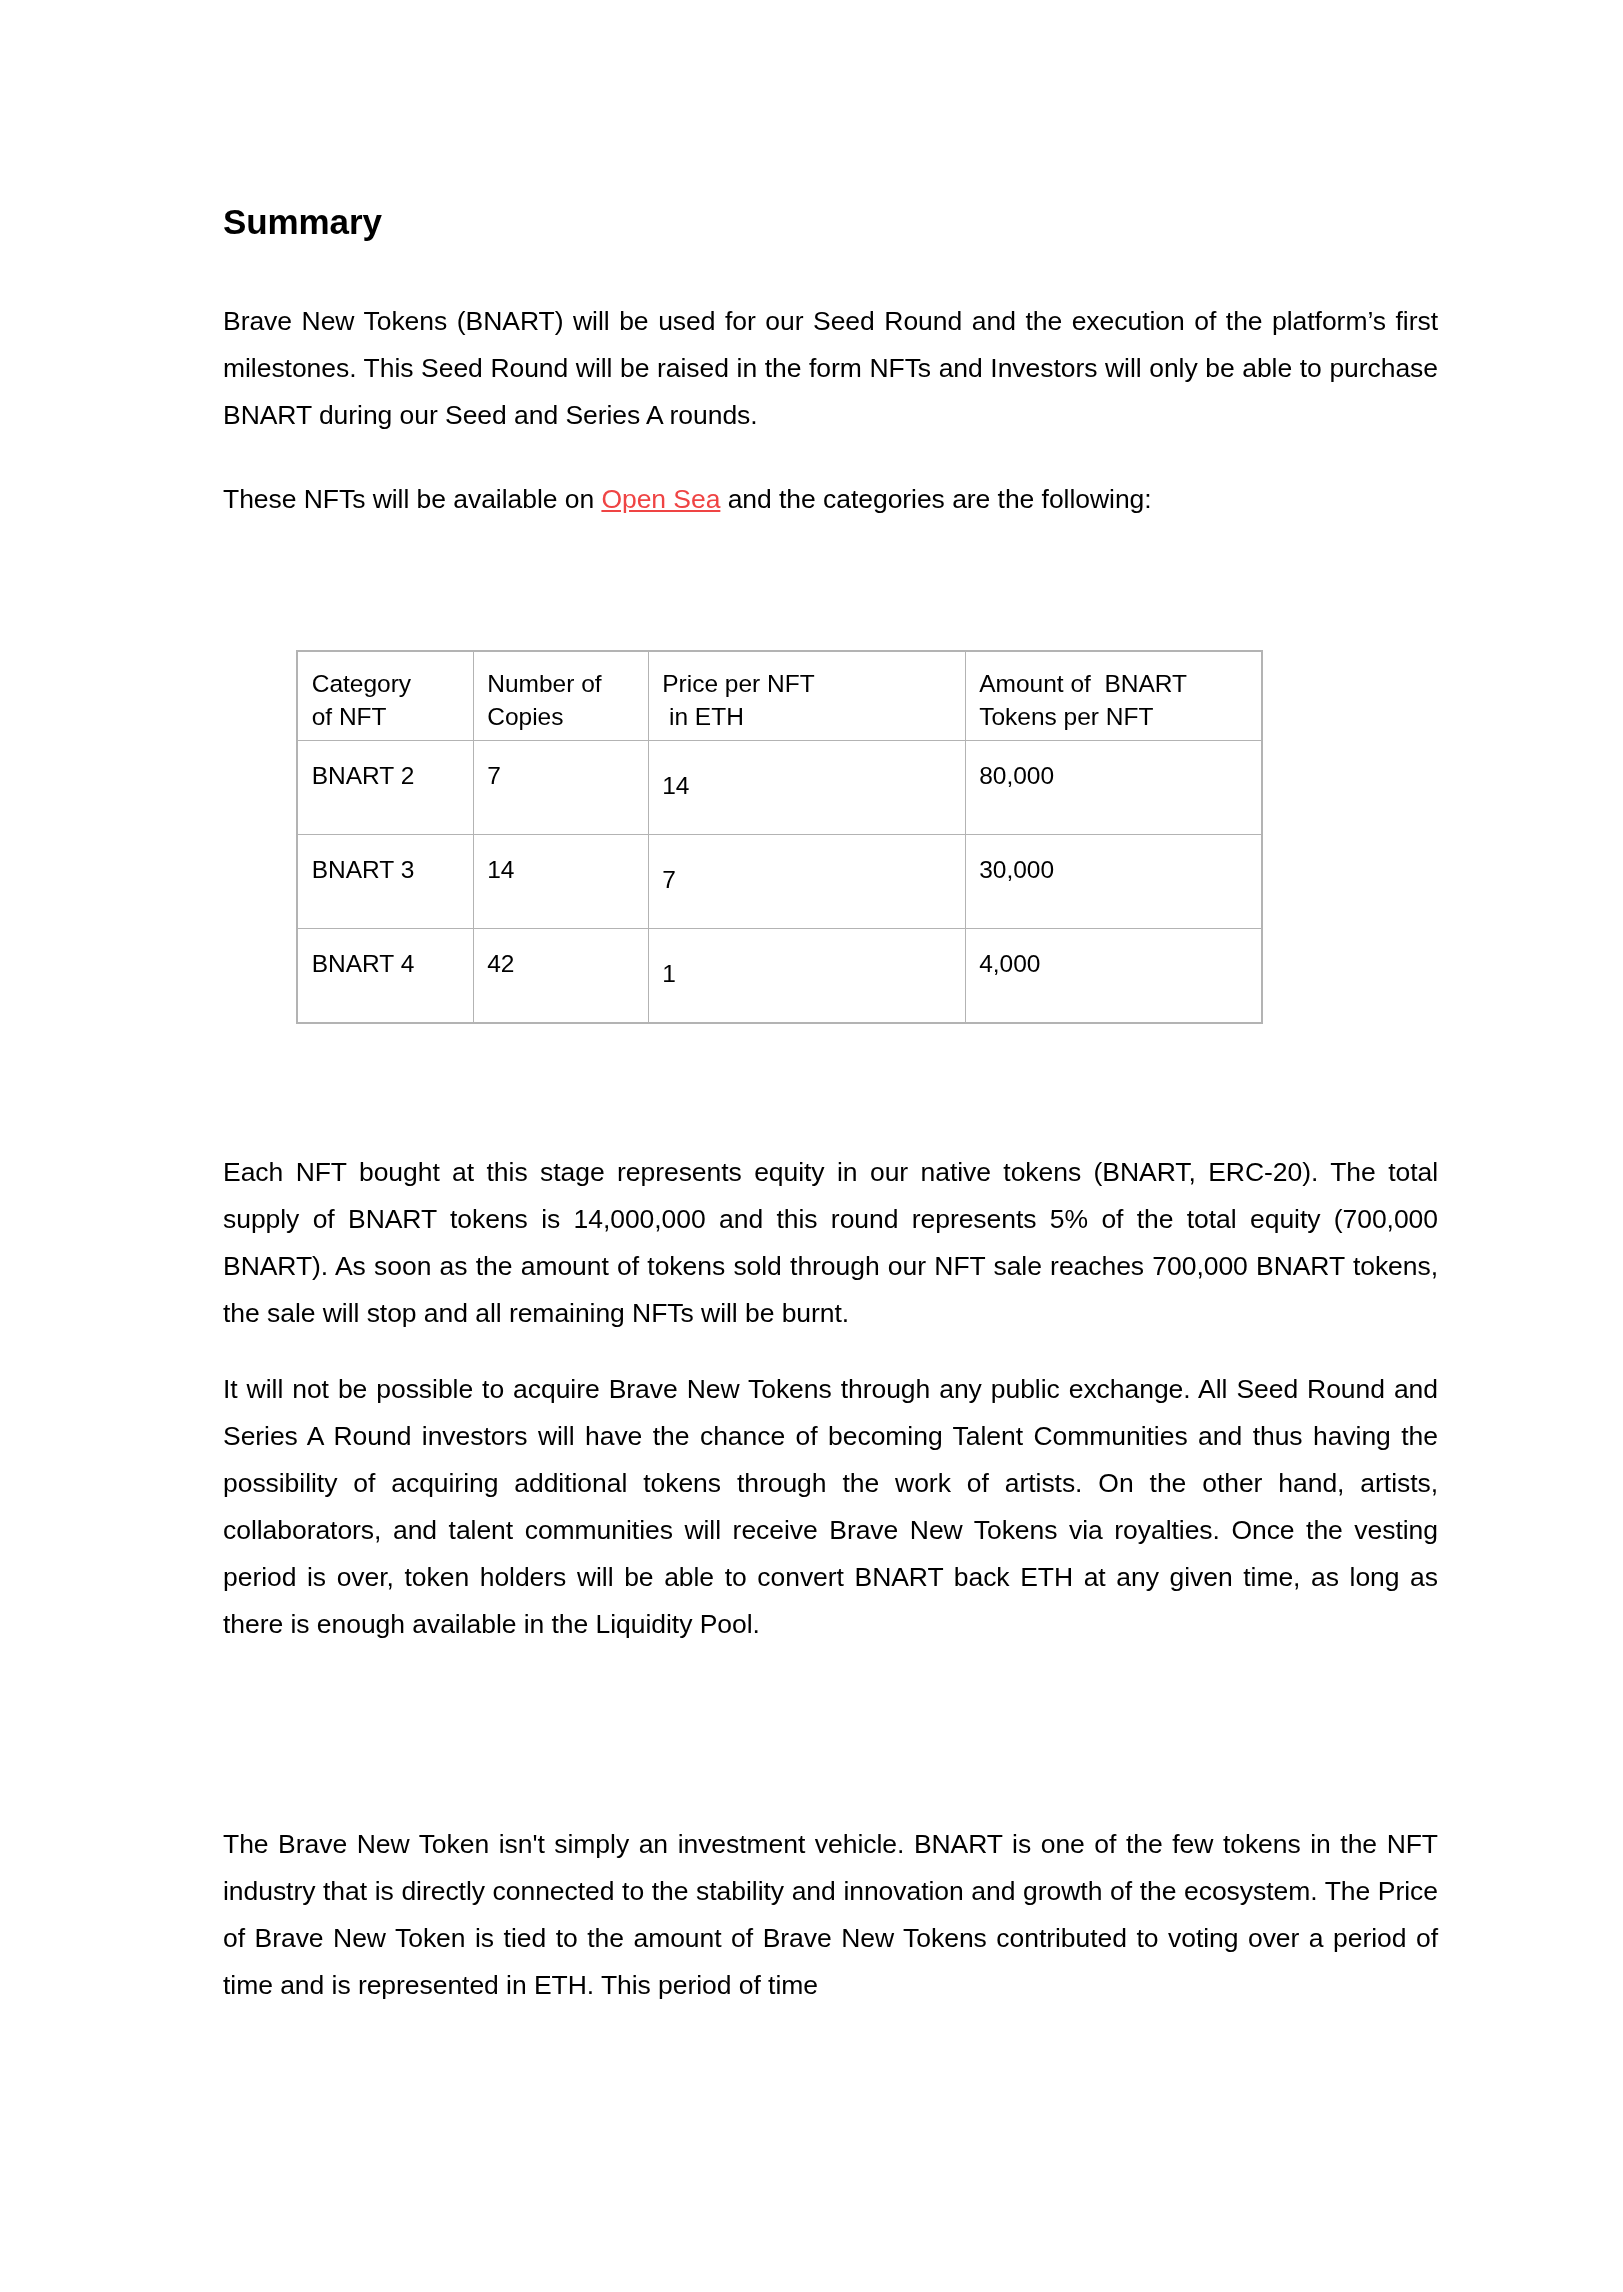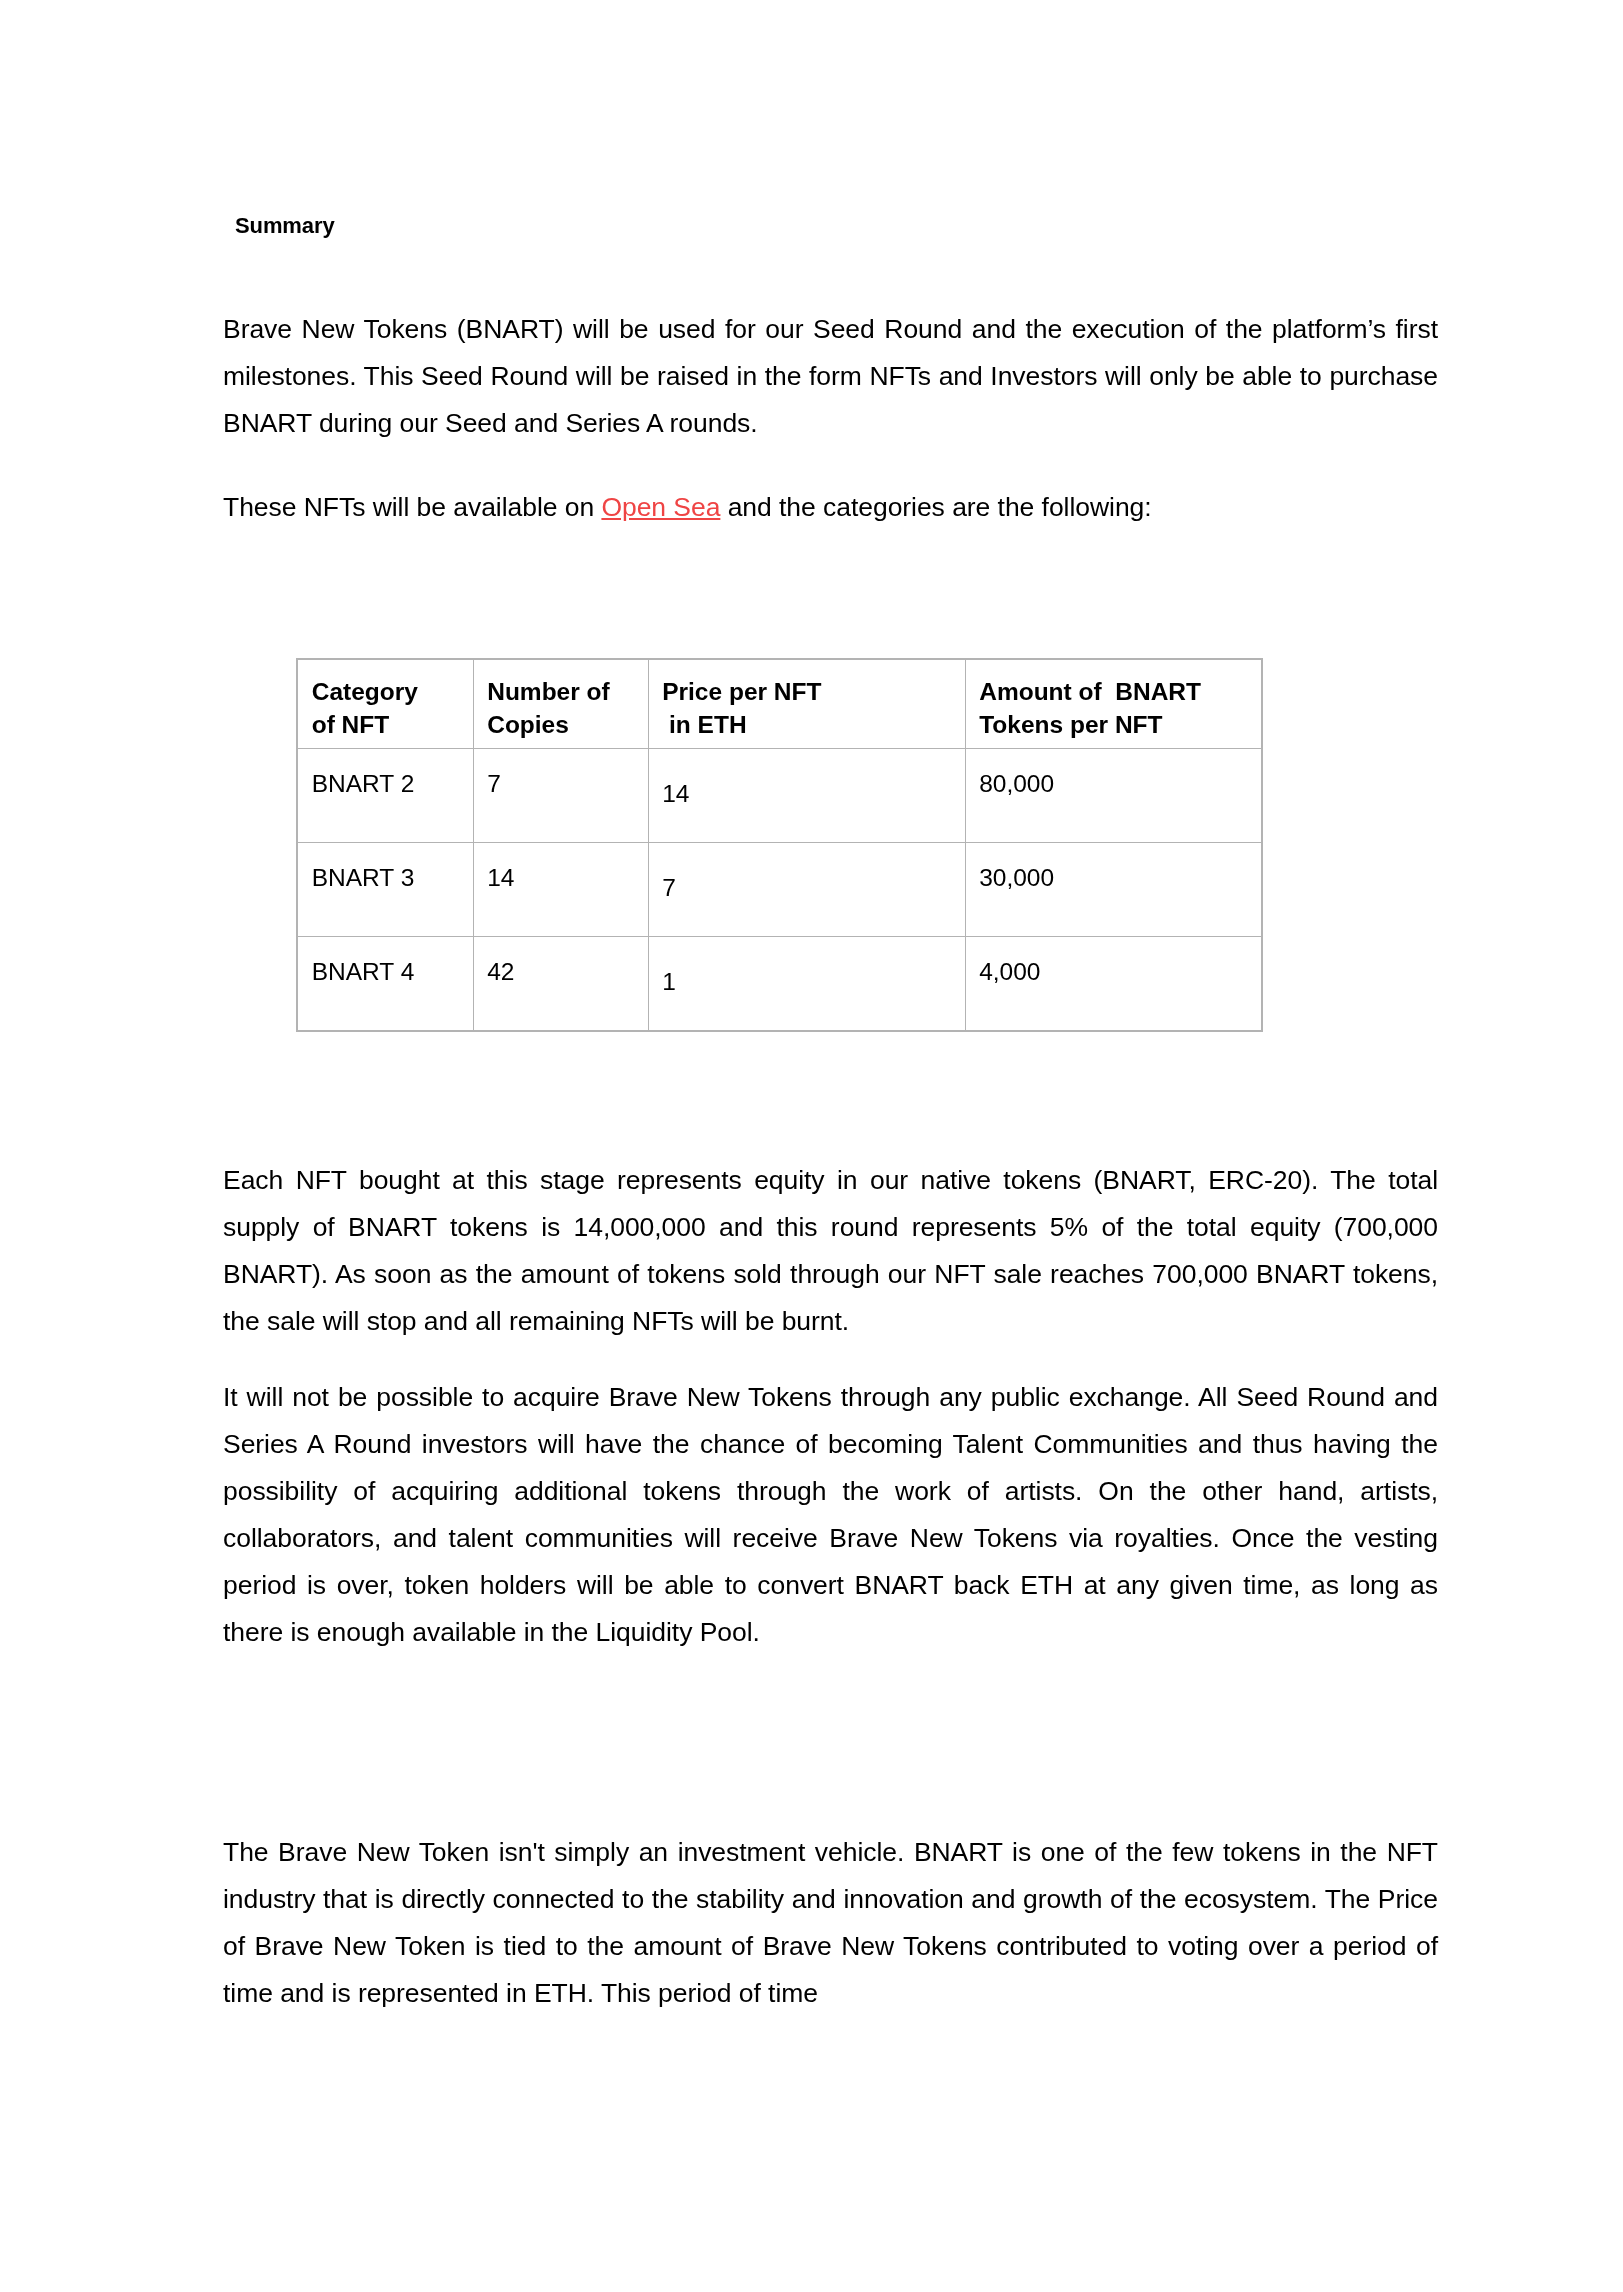--- a/index.html
+++ b/index.html
@@ -23,24 +23,24 @@
     padding: 0;
     overflow: hidden;
   }
   .content {
     position: absolute;
     left: 223px;
     top: 0;
     width: 1215px;
   }
   h2.heading {
-    font-size: 22px;
+    font-size: 35px;
     font-weight: bold;
     line-height: 1.25;
-    margin: 12px;
+    margin: 0;
     letter-spacing: -0.1px;
   }
   p.para {
     font-size: 26.5px;
     line-height: 47px;
     margin: 0;
     text-align: justify;
     text-justify: inter-word;
     letter-spacing: -0.05px;
   }
@@ -74,21 +74,21 @@
   table.nft-table col.c4 { width: 297px; }
 
   table.nft-table td {
     border: 1px solid #b3b3b3;
     padding: 0;
     vertical-align: top;
     font-size: 24.5px;
     line-height: 33px;
   }
   table.nft-table thead td {
-    font-weight: bold;
+    font-weight: normal;
     height: 73px;
     padding: 15.7px 0 0 13.7px;
     white-space: pre;
   }
   table.nft-table tbody td {
     height: 65px;
     padding: 17.6px 0 0 13.7px;
     font-weight: normal;
   }
   table.nft-table tbody td.lower {

